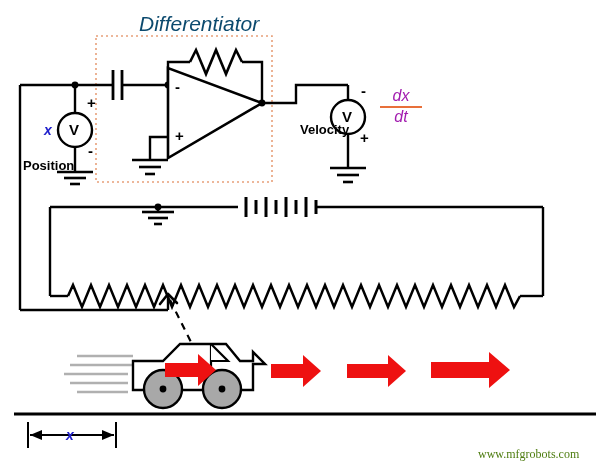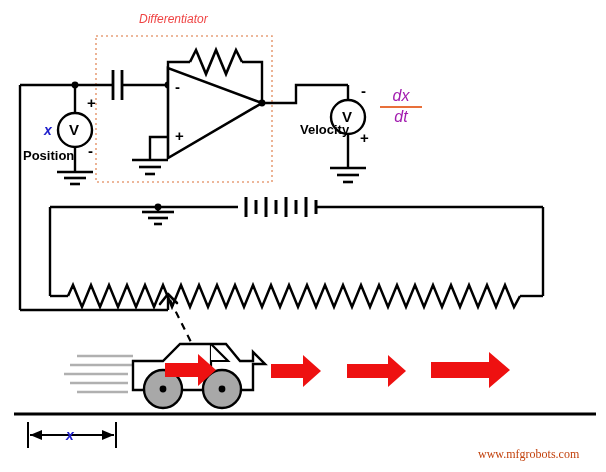--- a/index.html
+++ b/index.html
@@ -23,22 +23,22 @@
     top: 0;
     width: 606px;
     height: 472px;
   }
   .lbl {
     position: absolute;
     white-space: nowrap;
   }
   .lbl-title {
     font-style: italic;
-    font-size: 12px;
-    color: #ef4444;
+    font-size: 21px;
+    color: #0c4a6e;
   }
   .lbl-bold {
     font-weight: bold;
     font-size: 13px;
     color: #000000;
   }
   .lbl-sign {
     font-weight: bold;
     font-size: 15px;
     color: #000000;
@@ -59,21 +59,21 @@
   }
   .frac .bar {
     height: 2px;
     background: #e8703a;
     margin: 1px 0;
   }
   .watermark {
     position: absolute;
     font-family: "Liberation Serif", serif;
     font-size: 12px;
-    color: #c2410c;
+    color: #4d7c0f;
   }
 </style>
 </head>
 <body>
 
 <div id="stage">
 
   <svg id="diagram-svg" viewBox="0 0 606 472">
 
     <rect x="96" y="36" width="176" height="146" fill="none" stroke="#e8a07a" stroke-width="1.6" stroke-dasharray="2,3"></rect>
@@ -182,21 +182,21 @@
     <path d="M 28,422 L 28,448" stroke="#000" stroke-width="2" fill="none"></path>
     <path d="M 116,422 L 116,448" stroke="#000" stroke-width="2" fill="none"></path>
     <path d="M 30,435 L 114,435" stroke="#000" stroke-width="2" fill="none"></path>
     <path d="M 30,435 L 42,430 L 42,440 Z" fill="#000" stroke="none"></path>
     <path d="M 114,435 L 102,430 L 102,440 Z" fill="#000" stroke="none"></path>
 
   </svg>
 
   <div class="lbl lbl-title" style="left:139px; top:12px;">Differentiator</div>
 
-  <div class="lbl lbl-bold" style="left:23px; top:148px;">Position</div>
+  <div class="lbl lbl-bold" style="left:23px; top:158px;">Position</div>
   <div class="lbl lbl-var" style="left:44px; top:122px;">x</div>
   <div class="lbl lbl-bold" style="left:69px; top:121px; font-size:15px;">V</div>
   <div class="lbl lbl-sign" style="left:87px; top:94px;">+</div>
   <div class="lbl lbl-sign" style="left:88px; top:142px;">-</div>
 
   <div class="lbl lbl-sign" style="left:175px; top:78px;">-</div>
   <div class="lbl lbl-sign" style="left:175px; top:127px;">+</div>
 
   <div class="lbl lbl-bold" style="left:300px; top:122px;">Velocity</div>
   <div class="lbl lbl-bold" style="left:342px; top:108px; font-size:15px;">V</div>

